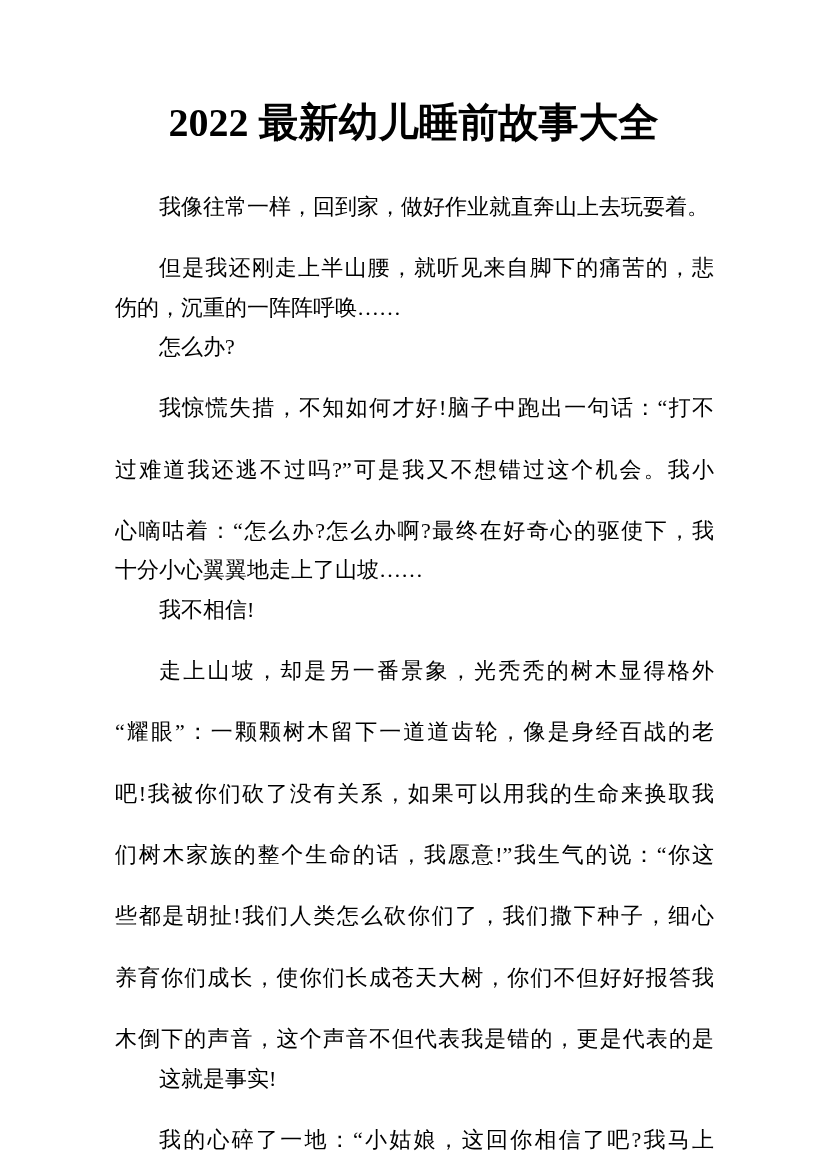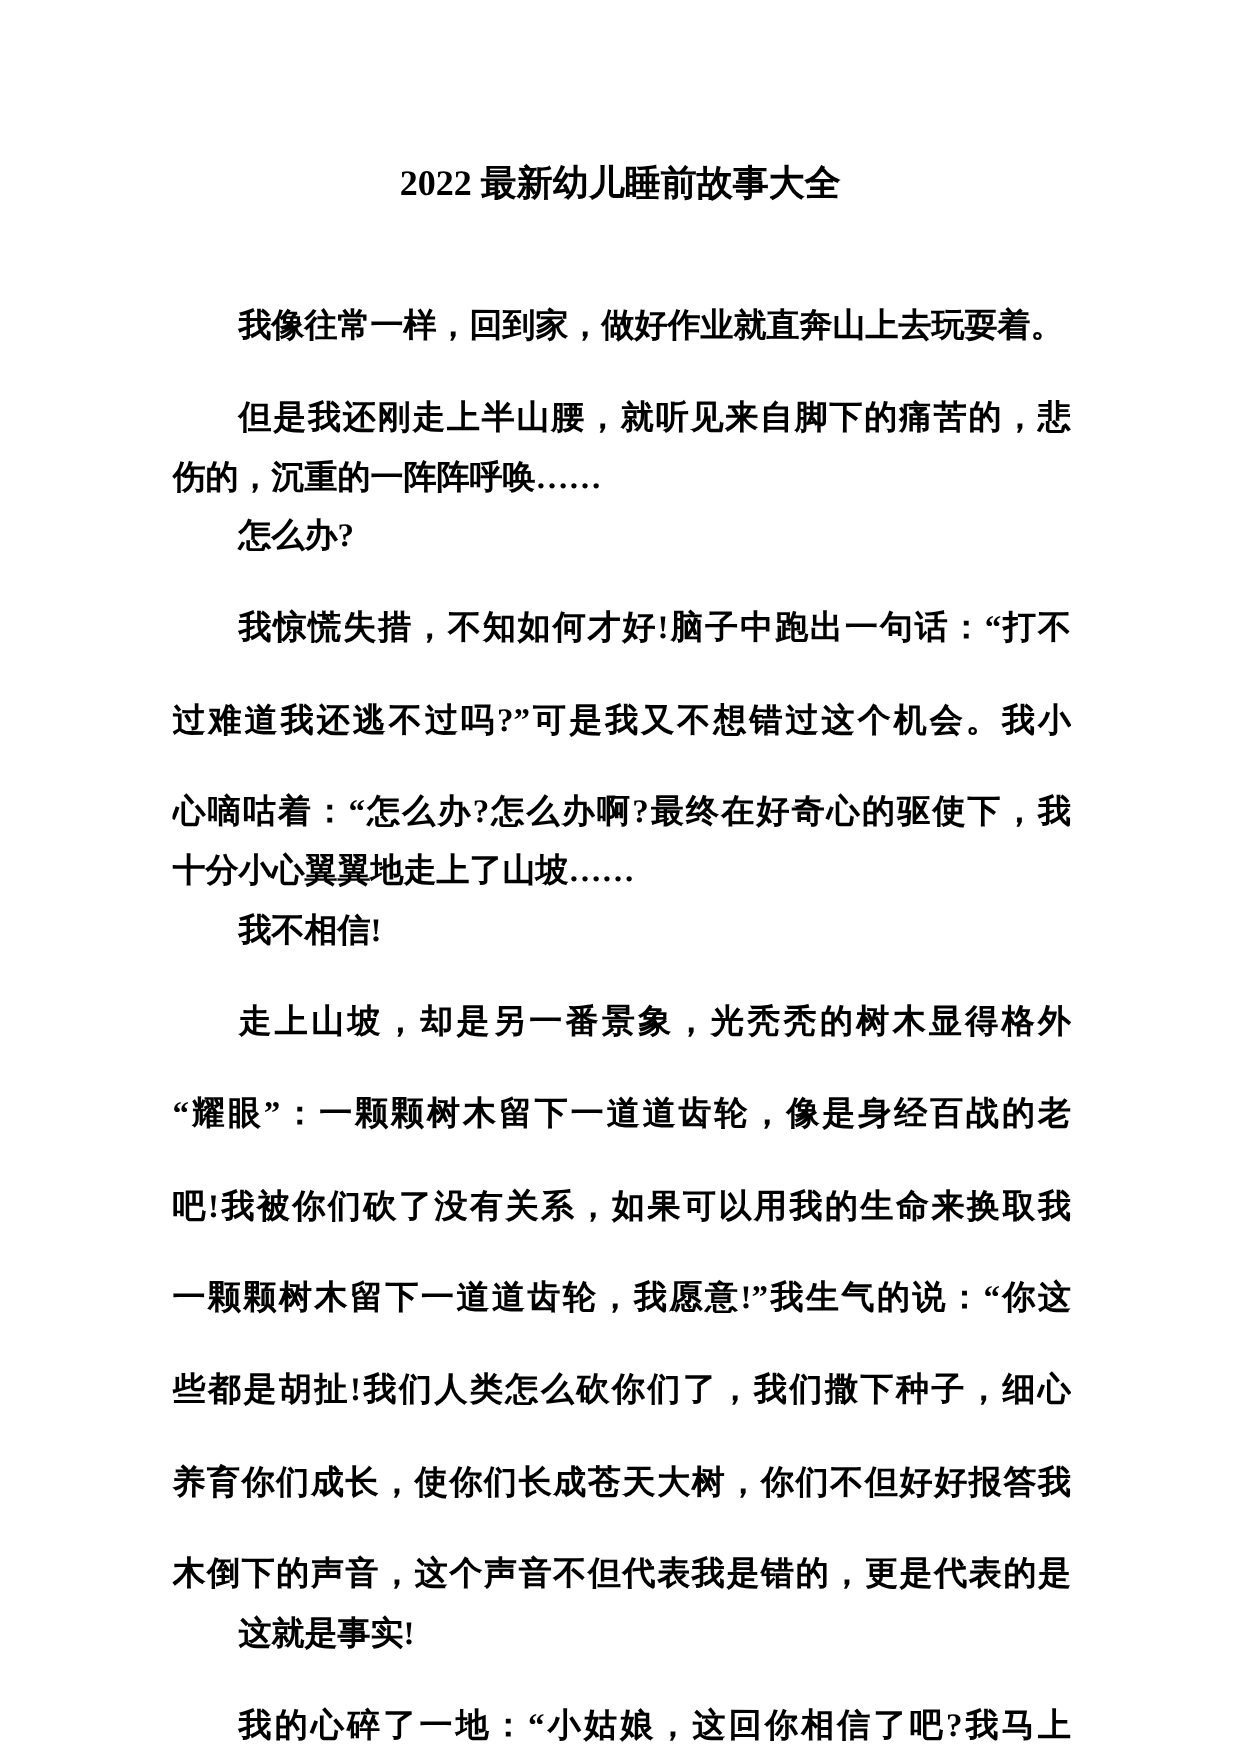--- a/index.html
+++ b/index.html
@@ -15,31 +15,30 @@
     color: #000000;
     overflow: hidden;
     font-family: "Liberation Serif", "DejaVu Serif", serif;
   }
   .doc-title {
     position: absolute;
     top: 100px;
     left: 0;
     width: 827px;
     text-align: center;
-    font-size: 24px;
+    font-size: 40px;
     font-weight: bold;
     line-height: 46px;
     white-space: nowrap;
   }
   .doc-body {
     position: absolute;
-    top: 197px;
+    top: 187px;
     left: 115px;
     width: 599px;
-    font-weight: bold;
   }
   .line {
     width: 599px;
     height: 39.35px;
     line-height: 39.35px;
     font-size: 22px;
     overflow: hidden;
     box-sizing: border-box;
     text-align: left;
   }
@@ -74,21 +73,21 @@
         <div class="line just">心嘀咕着：“怎么办?怎么办啊?最终在好奇心的驱使下，我</div>
         <div class="line">十分小心翼翼地走上了山坡……</div>
       </div>
       <div>
         <div class="line first">我不相信!</div>
       </div>
       <div>
         <div class="line first just">走上山坡，却是另一番景象，光秃秃的树木显得格外</div>
         <div class="line just">“耀眼”：一颗颗树木留下一道道齿轮，像是身经百战的老</div>
         <div class="line just">吧!我被你们砍了没有关系，如果可以用我的生命来换取我</div>
-        <div class="line just">一颗颗树木留下一道道齿轮，我愿意!”我生气的说：“你这</div>
+        <div class="line just">们树木家族的整个生命的话，我愿意!”我生气的说：“你这</div>
         <div class="line just">些都是胡扯!我们人类怎么砍你们了，我们撒下种子，细心</div>
         <div class="line just">养育你们成长，使你们长成苍天大树，你们不但好好报答我</div>
         <div class="line just">木倒下的声音，这个声音不但代表我是错的，更是代表的是</div>
       </div>
       <div>
         <div class="line first">这就是事实!</div>
       </div>
       <div>
         <div class="line first just">我的心碎了一地：“小姑娘，这回你相信了吧?我马上</div>
       </div>

